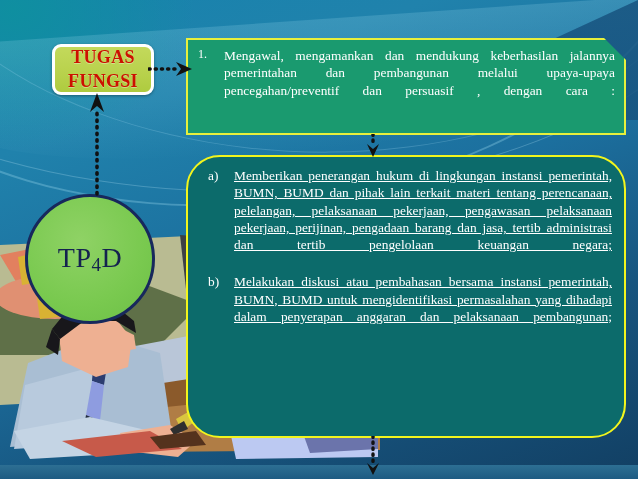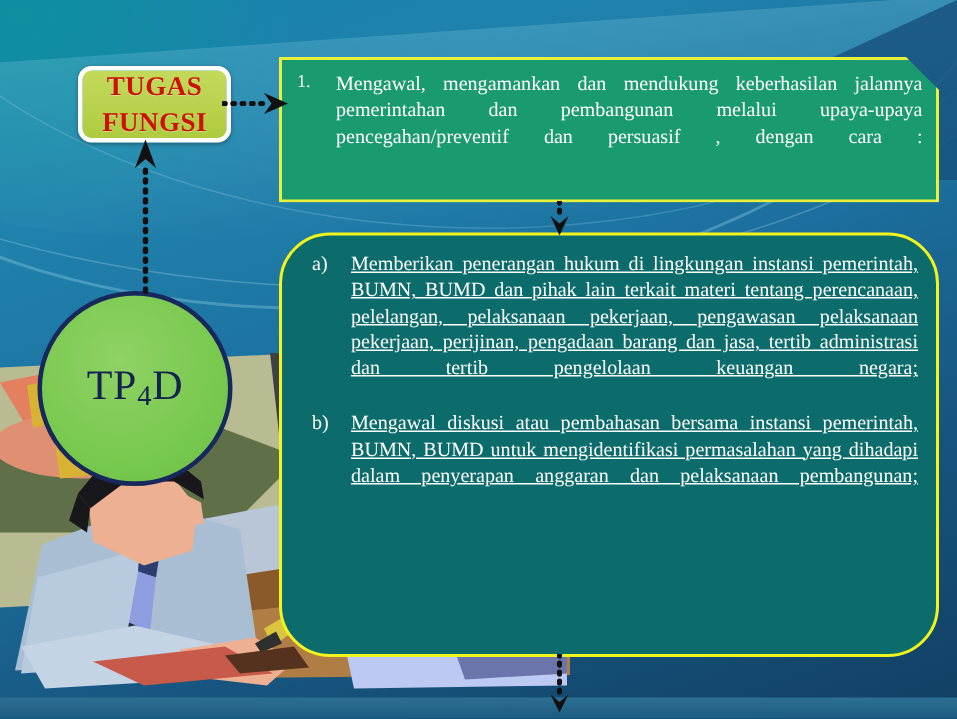--- a/index.html
+++ b/index.html
@@ -181,21 +181,21 @@
     </div>
   </div>
 
   <div id="box-bottom">
     <div class="row">
       <span class="marker">a)</span>
       <span class="txt">Memberikan penerangan hukum di lingkungan instansi pemerintah, BUMN, BUMD dan pihak lain terkait materi tentang perencanaan, pelelangan, pelaksanaan pekerjaan, pengawasan pelaksanaan pekerjaan, perijinan, pengadaan barang dan jasa, tertib administrasi dan tertib pengelolaan keuangan negara;</span>
     </div>
     <div class="row">
       <span class="marker">b)</span>
-      <span class="txt">Mengawal diskusi atau pembahasan bersama instansi pemerintah, BUMN, BUMD untuk mengidentifikasi permasalahan yang dihadapi dalam penyerapan anggaran dan pelaksanaan pembangunan;</span>
+      <span class="txt">Melakukan diskusi atau pembahasan bersama instansi pemerintah, BUMN, BUMD untuk mengidentifikasi permasalahan yang dihadapi dalam penyerapan anggaran dan pelaksanaan pembangunan;</span>
     </div>
   </div>
 
   <svg class="arrow" id="arrow-right" viewBox="0 0 46 18" xmlns="http://www.w3.org/2000/svg">
     <line x1="1" y1="9" x2="30" y2="9" stroke="#111111" stroke-width="3.4" stroke-linecap="round" stroke-dasharray="1.2 5"></line>
     <path d="M28 2 L44 9 L28 16 L33 9 Z" fill="#111111"></path>
   </svg>
 
   <svg class="arrow" id="arrow-up" viewBox="0 0 18 104" xmlns="http://www.w3.org/2000/svg">
     <line x1="9" y1="102" x2="9" y2="18" stroke="#111111" stroke-width="3.6" stroke-linecap="round" stroke-dasharray="1.4 5.2"></line>

